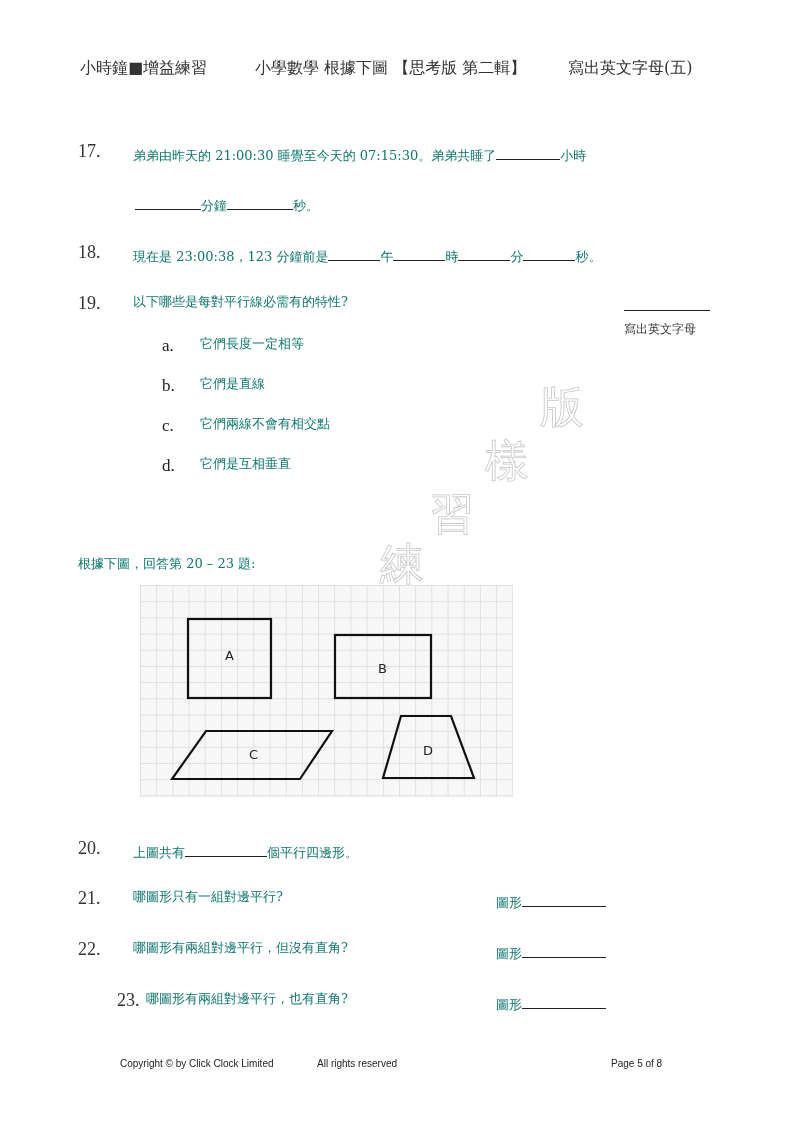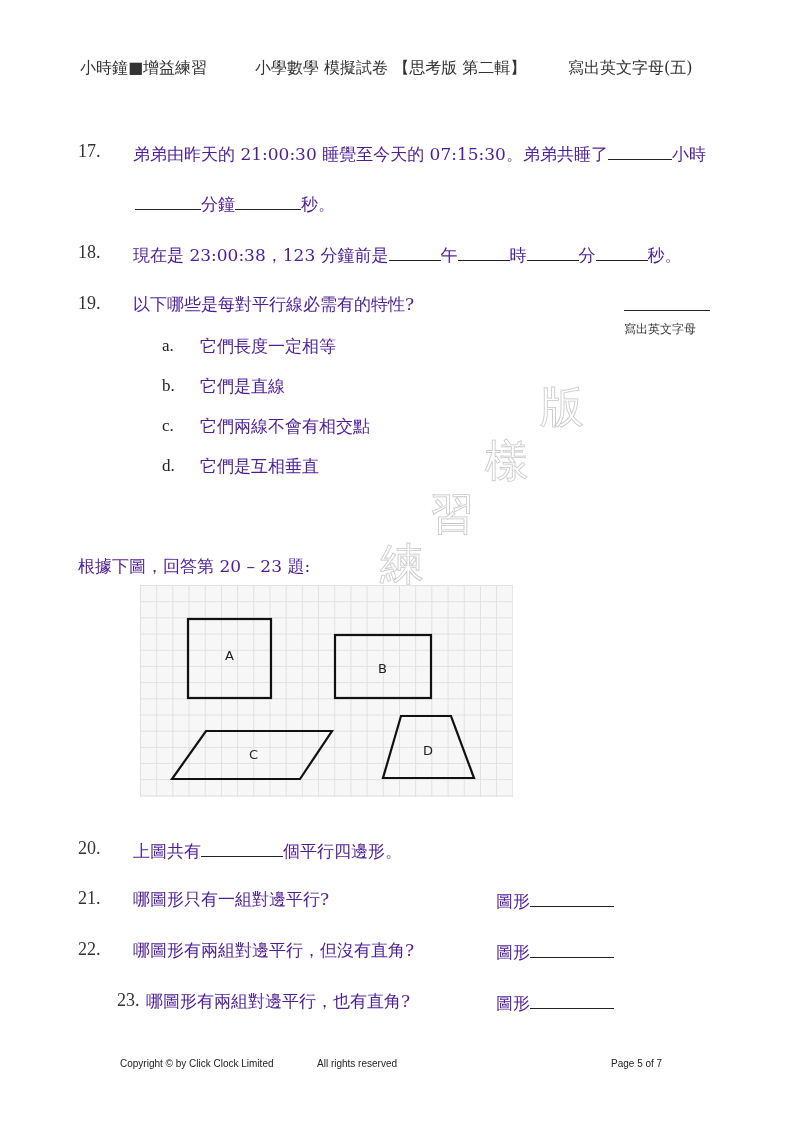--- a/index.html
+++ b/index.html
@@ -1,40 +1,40 @@
 <!DOCTYPE html>
 <html><head>
 <meta charset="utf-8">
 <style>
   html, body { margin:0; padding:0; background:#ffffff; }
   body { width:800px; height:1131px; position:relative; overflow:hidden;
          font-family:"DejaVu Serif","Liberation Serif",serif; color:#222; }
   .abs { position:absolute; white-space:nowrap; }
   .hdr { top:58px; font-size:16px; color:#333; }
-  .q { font-size:17px; color:#4c1d95;text-align:center; }
+  .q { font-size:13px; color:#0f766e;text-align:center; }
   .num { font-family:"Liberation Serif",serif; font-size:18px; color:#333; }
   .blank { display:inline-block; border-bottom:1.6px solid #222; height:18px; vertical-align:baseline; }
   .opt-letter { font-family:"Liberation Serif",serif; font-size:17px; }
   .hint { font-size:12px; color:#333; }
   .footer { top:1058px; font-family:"Liberation Sans",sans-serif; font-size:10px; color:#222; }
   #grid { position:absolute; left:140px; top:585px; width:373px; height:212px;
           background-color:#f7f7f7;
           background-image:
             linear-gradient(to right, #e0e0e0 1px, transparent 1px),
             linear-gradient(to bottom, #e0e0e0 1px, transparent 1px);
           background-size:16.2px 16.2px; }
   #grid svg { position:absolute; left:0; top:0; }
   .wm { position:absolute; font-size:44px; color:transparent;
         -webkit-text-stroke:0.8px #c8c8c8; font-family:"DejaVu Serif",serif; }
 </style>
 </head>
 <body>
 
 <div class="abs hdr" style="left:80px;">小時鐘■增益練習</div>
-<div class="abs hdr" style="left:255px;">小學數學  模擬試卷  【思考版  第二輯】</div>
+<div class="abs hdr" style="left:255px;">小學數學  根據下圖  【思考版  第二輯】</div>
 <div class="abs hdr" style="left:568px;">寫出英文字母(五)</div>
 
 <div>
   <span class="wm" style="left:218px; top:690px;">小</span>
   <span class="wm" style="left:270px; top:640px;">時</span>
   <span class="wm" style="left:322px; top:590px;">鐘</span>
   <span class="wm" style="left:380px; top:535px;">練</span>
   <span class="wm" style="left:430px; top:485px;">習</span>
   <span class="wm" style="left:485px; top:432px;">樣</span>
   <span class="wm" style="left:540px; top:378px;">版</span>
@@ -123,13 +123,13 @@
 <div>
   <span class="abs num" style="left:78px; top:990px;margin-left:39px;">23.</span>
   <span class="abs q" style="left:133px; top:990px;margin-left:13px;">哪圖形有兩組對邊平行，也有直角?</span>
   <div class="abs q" style="left:496px; top:990px;">
     <span>圖形</span><span class="blank" style="width:84px;"></span>
   </div>
 </div>
 
 <span class="abs footer" style="left:120px;">Copyright © by Click Clock Limited</span>
 <span class="abs footer" style="left:317px;">All rights reserved</span>
-<span class="abs footer" style="left:611px;">Page  5  of 7</span>
+<span class="abs footer" style="left:611px;">Page  5  of 8</span>
 
 </body></html>

